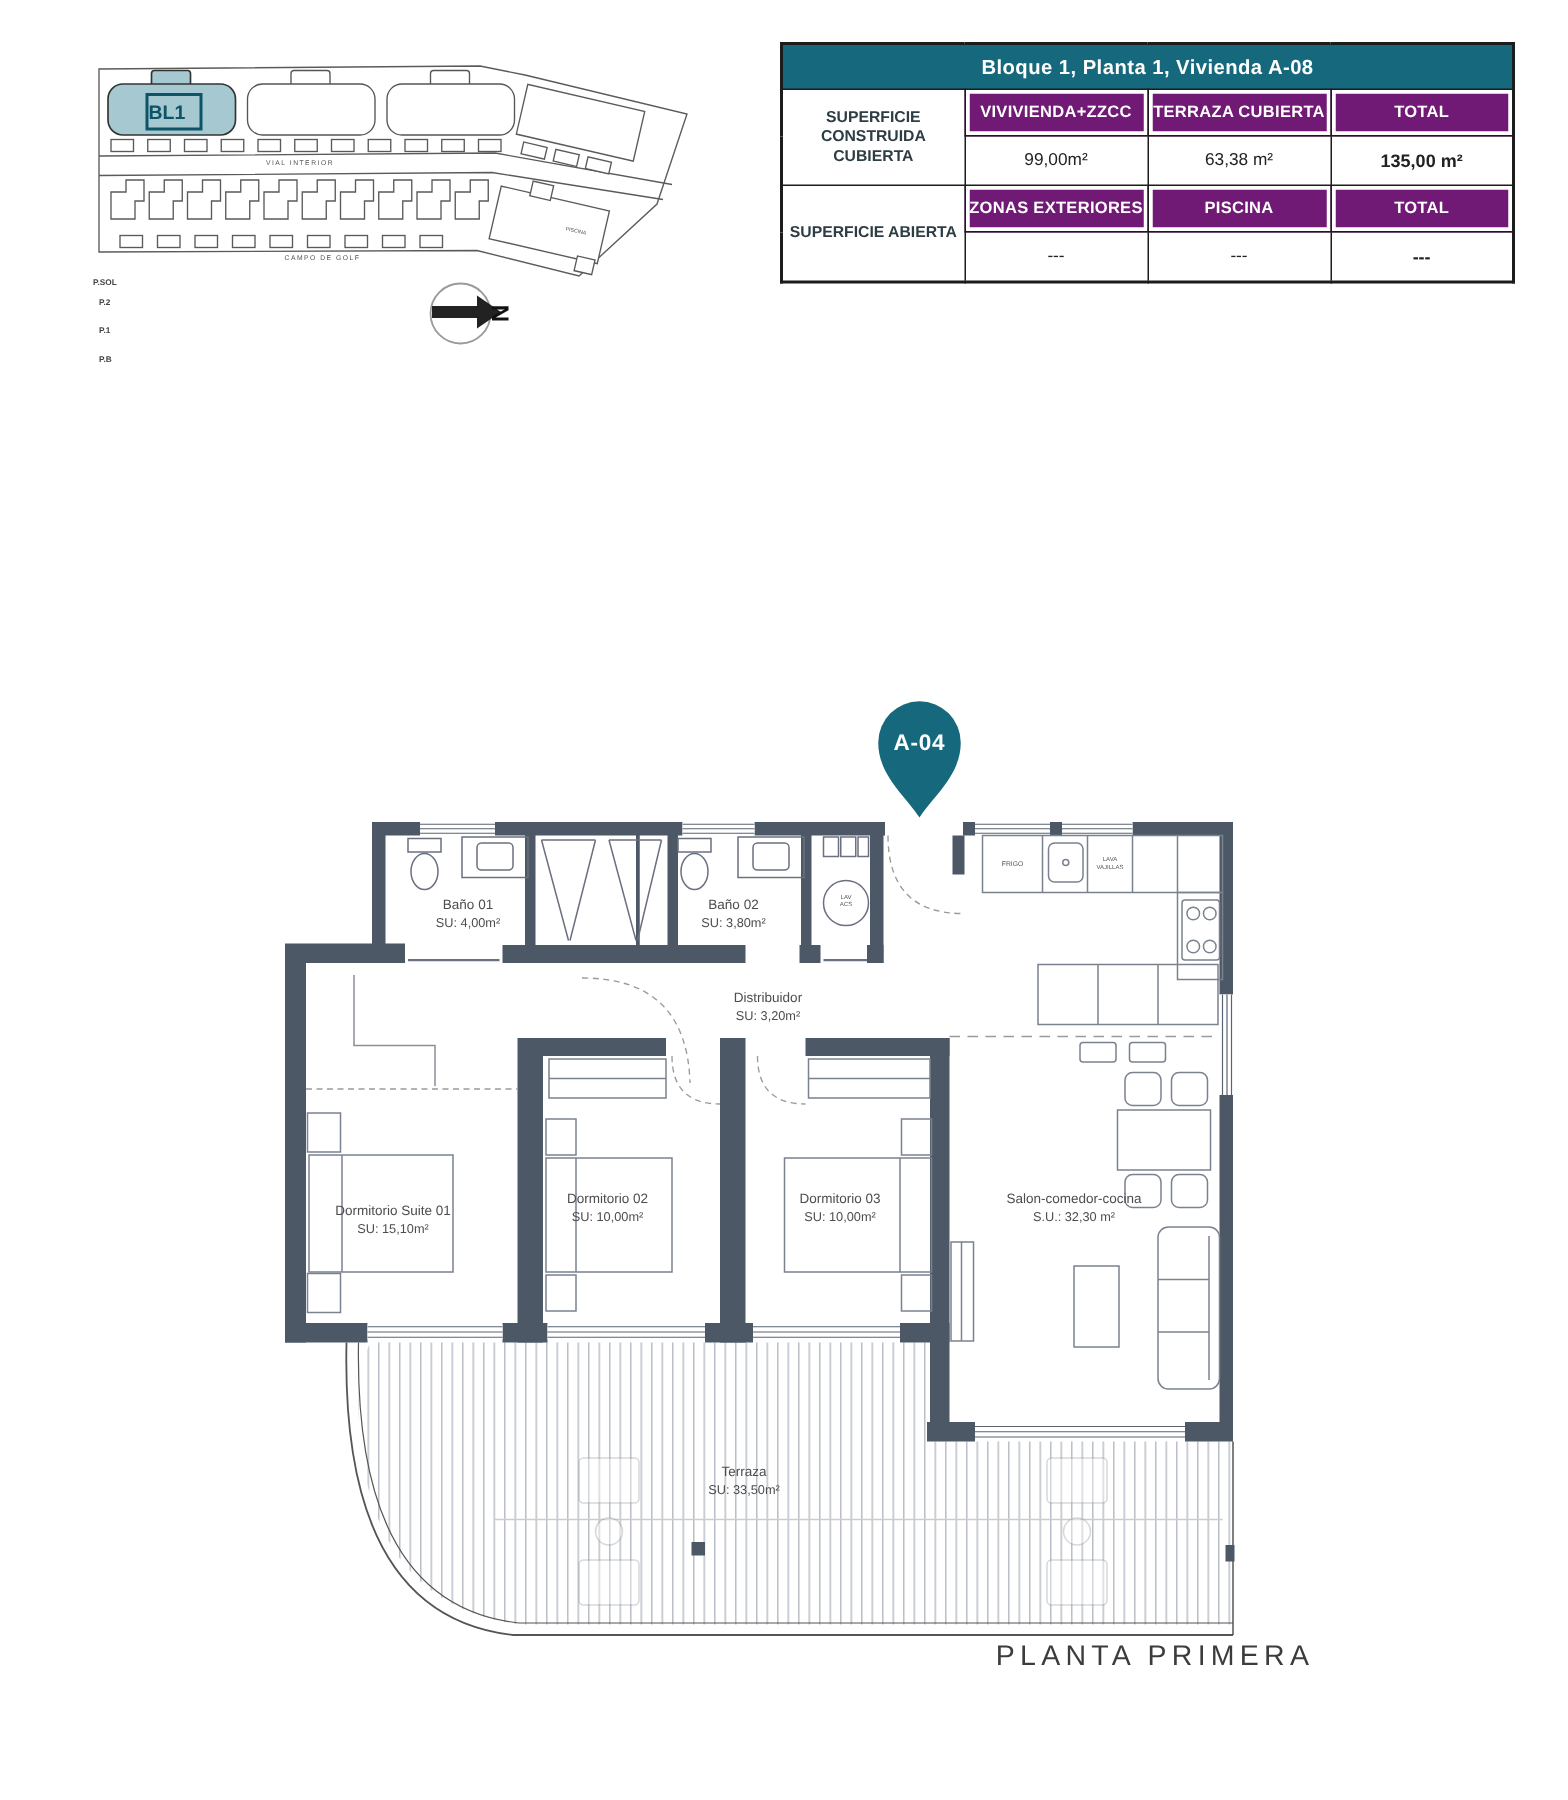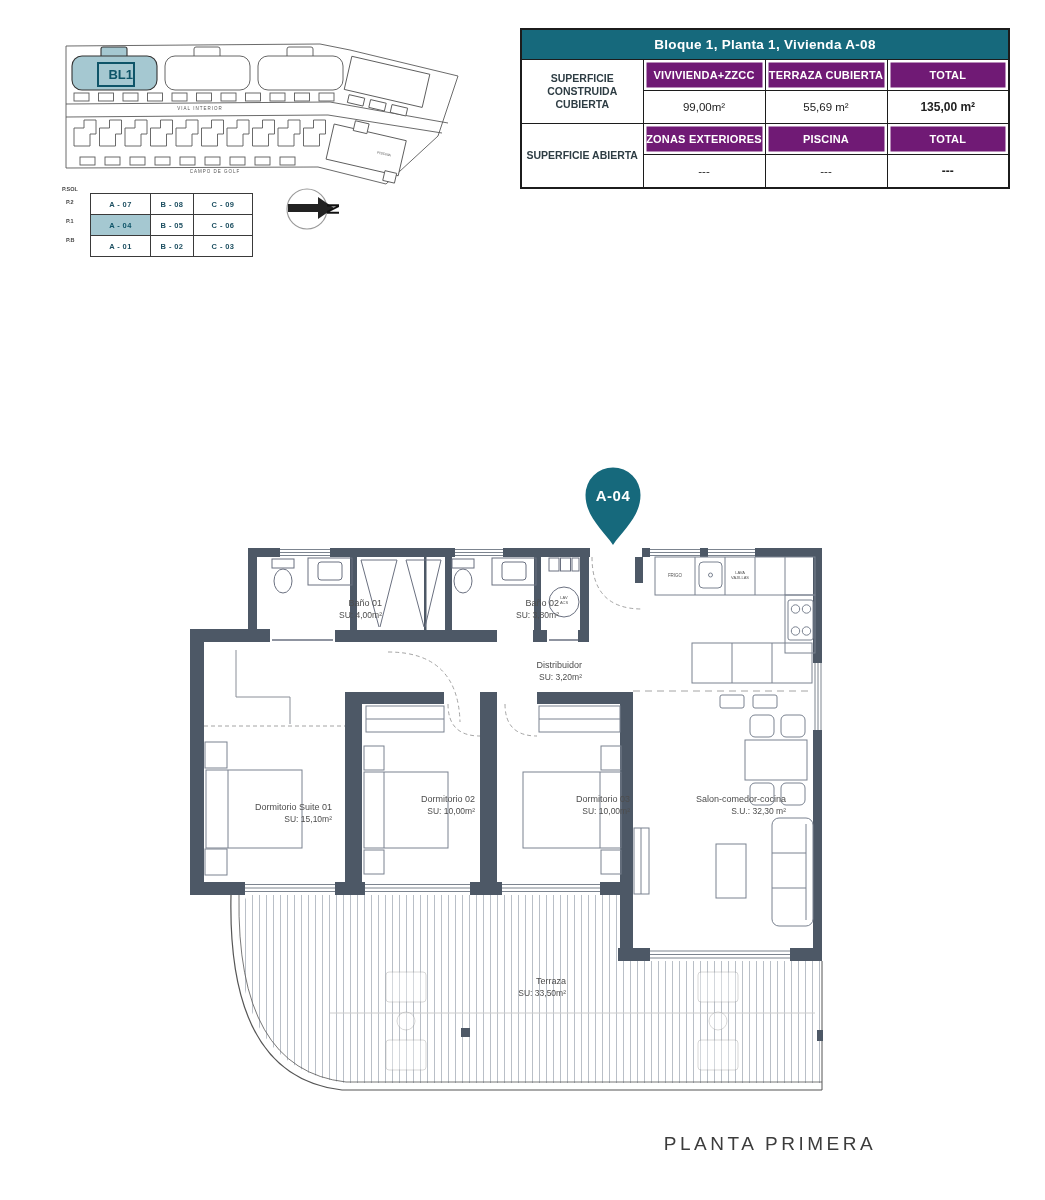--- a/index.html
+++ b/index.html
@@ -16,33 +16,33 @@
           box-shadow:inset 0 0 0 2.5px #fff;letter-spacing:.2px;}
   .sum-val{font-size:11.5px;color:#222;height:32px;}
   .sum-total{font-weight:bold;font-size:12px;}
   
   .units{position:absolute;left:90px;top:193px;border-collapse:collapse;table-layout:fixed;}
   .units td{border:1px solid #3a3a3a;height:18px;text-align:center;
             font-size:7.5px;font-weight:bold;color:#1d4f61;letter-spacing:.4px;}
   .units .hl{background:#a5c8d1;color:#0e5468;}
   .flabel{position:absolute;font-size:5.5px;color:#444;font-weight:600;}
   
-  .room-label{position:absolute;transform:translateX(-50%);text-align:right;color:#4d4d4d;width:140px;}
+  .room-label{position:absolute;transform:translateX(-50%);text-align:center;color:#4d4d4d;width:140px;}
   .room-label .rn{display:block;font-size:9px;line-height:11.5px;}
   .room-label .ra{display:block;font-size:8.5px;line-height:11px;}
   .tiny-label{position:absolute;transform:translateX(-50%);text-align:center;color:#555;}
   .pin-label{position:absolute;left:613px;top:487px;transform:translateX(-50%);
              color:#fff;font-size:15px;font-weight:bold;letter-spacing:.5px;}
   .bl1-box{position:absolute;left:97px;top:62px;width:34px;height:21px;border:2.5px solid #0e5468;
-           color:#0e5468;font-size:13px;font-weight:bold;text-align:right;line-height:21px;}
+           color:#0e5468;font-size:13px;font-weight:bold;text-align:left;line-height:21px;}
   .north-n{position:absolute;left:326px;top:200px;font-size:16px;font-weight:bold;color:#111;
            transform:rotate(90deg);}
   .siteplan-text{position:absolute;transform:translateX(-50%);color:#555;}
   .footer-title{position:absolute;left:770px;top:1094px;transform:translateX(-50%);
-                font-size:19px;letter-spacing:3.5px;color:#3c3c3c;white-space:nowrap;margin-top:39px;}
+                font-size:19px;letter-spacing:3.5px;color:#3c3c3c;white-space:nowrap;}
 </style>
 </head>
 <body>
 
 <div class="page">
 
   <svg class="abs" width="1045" height="1200" viewBox="0 0 1045 1200" style="left:0;top:0;">
     <defs>
       <pattern id="vhatch" width="7" height="10" patternUnits="userSpaceOnUse">
         <path d="M0.5 0 V10" stroke="#b9bfc7" stroke-width="1"></path>
@@ -328,54 +328,35 @@
   <div class="bl1-box">BL1</div>
   <div class="siteplan-text" style="left:200px;top:106px;font-size:4.5px;letter-spacing:1px;">VIAL INTERIOR</div>
   <div class="siteplan-text" style="left:215px;top:169px;font-size:4.5px;letter-spacing:1px;">CAMPO DE GOLF</div>
   <div class="siteplan-text" style="left:384px;top:152px;font-size:3.5px;transform:translateX(-50%) rotate(12deg);">PISCINA</div>
   <div class="north-n">N</div>
 
   <div class="flabel" style="left:62px;top:186px;">P.SOL</div>
   <div class="flabel" style="left:66px;top:199px;">P.2</div>
   <div class="flabel" style="left:66px;top:218px;">P.1</div>
   <div class="flabel" style="left:66px;top:237px;">P.B</div>
-  <table class="units">
-    <tbody>
-        <tr>
-      <td style="width:57px">A - 07</td>
-      <td style="width:40px">B - 08</td>
-      <td style="width:56px">C - 09</td>
-    </tr>
-    <tr>
-      <td class="hl">A - 04</td>
-      <td>B - 05</td>
-      <td>C - 06</td>
-    </tr>
-    <tr>
-      <td>A - 01</td>
-      <td>B - 02</td>
-      <td>C - 03</td>
-    </tr>
-  </tbody>
-    </table>
 
   <table class="sumtable">
     <tbody>
         <tr>
           <td colspan="4" class="sum-title">Bloque 1, Planta 1, Vivienda A-08</td>
         </tr>
     <tr>
       <td rowspan="2" class="sum-left">SUPERFICIE CONSTRUIDA CUBIERTA</td>
       <td class="sum-th" style="width:148px">VIVIVIENDA+ZZCC</td>
       <td class="sum-th" style="width:130px">TERRAZA CUBIERTA</td>
       <td class="sum-th" style="width:104px">TOTAL</td>
     </tr>
     <tr>
       <td class="sum-val">99,00m²</td>
-      <td class="sum-val">55,69 m²</td>
+      <td class="sum-val">63,38 m²</td>
       <td class="sum-val sum-total">135,00 m²</td>
     </tr>
     <tr>
       <td rowspan="2" class="sum-left">SUPERFICIE ABIERTA</td>
       <td class="sum-th">ZONAS EXTERIORES</td>
       <td class="sum-th">PISCINA</td>
       <td class="sum-th">TOTAL</td>
     </tr>
     <tr>
       <td class="sum-val">---</td>

